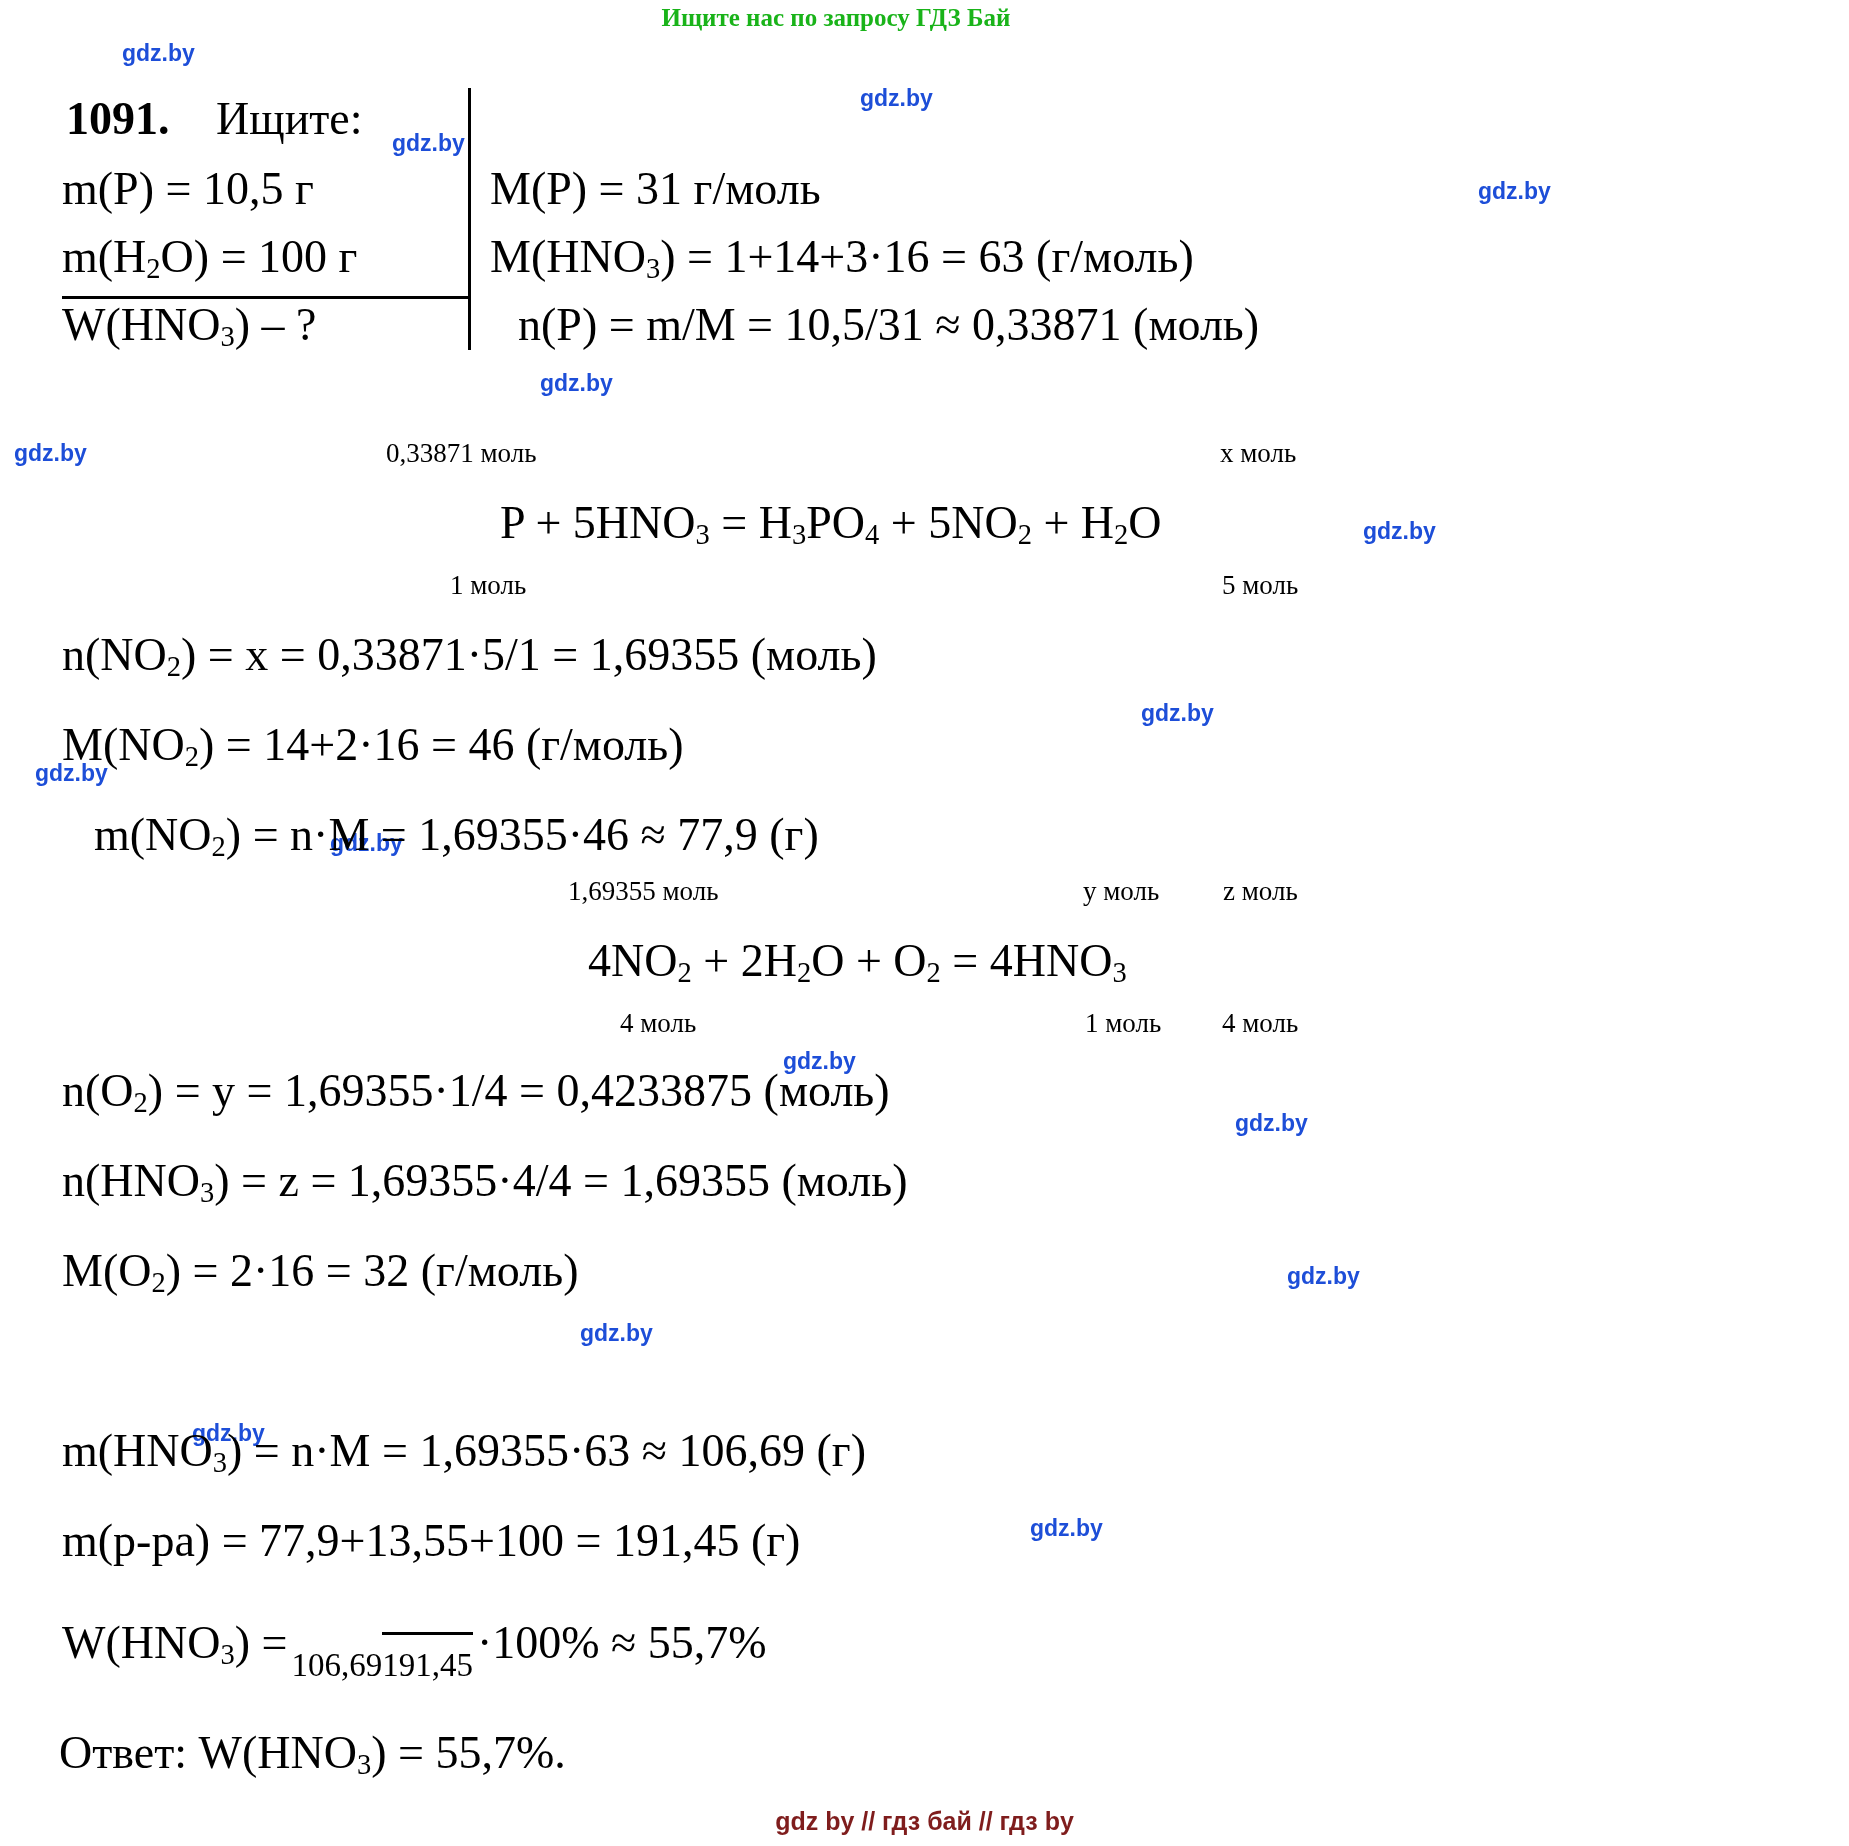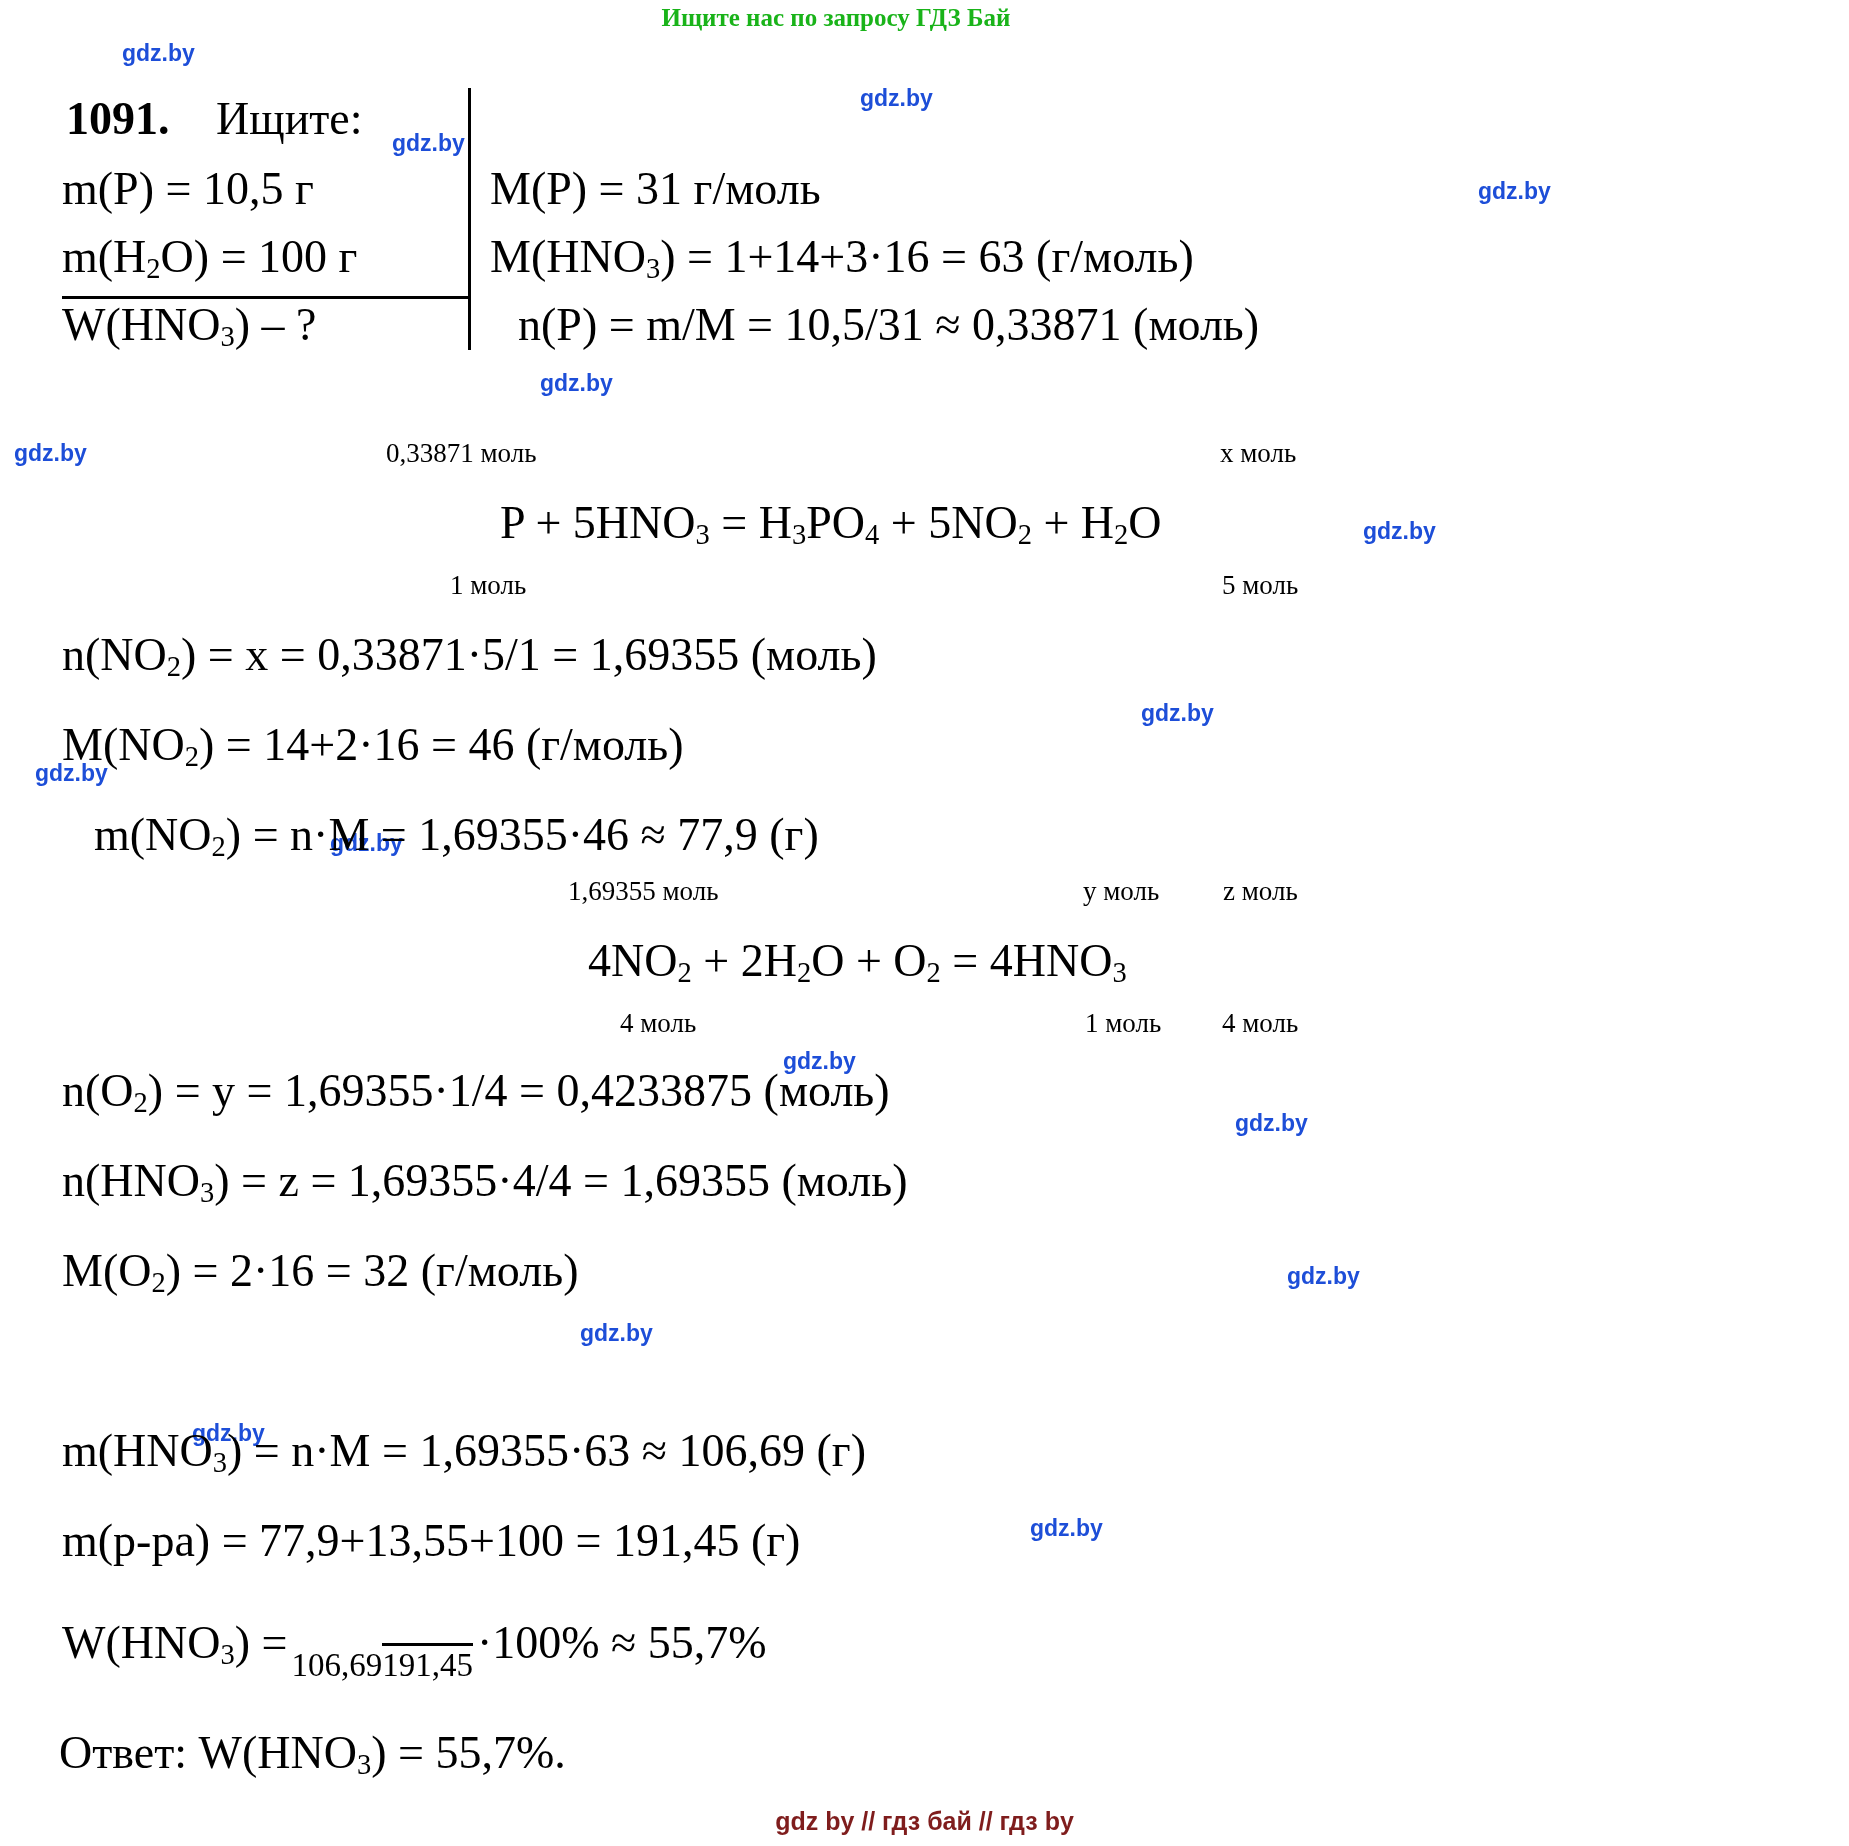--- a/index.html
+++ b/index.html
@@ -85,21 +85,21 @@
   .frac {
     display: inline-block;
     vertical-align: -0.55em;
     text-align: center;
     font-size: 33px;
     line-height: 1.12;
     margin: 0 4px;
   }
   .frac .den {
     border-top: 3px solid #000;
-    padding-top: 1px;
+    padding-top: 12px;
   }
   .frac .nummer {
     padding-bottom: 1px;
   }
 </style>
 </head>
 <body>
 
 <div class="page">
 

